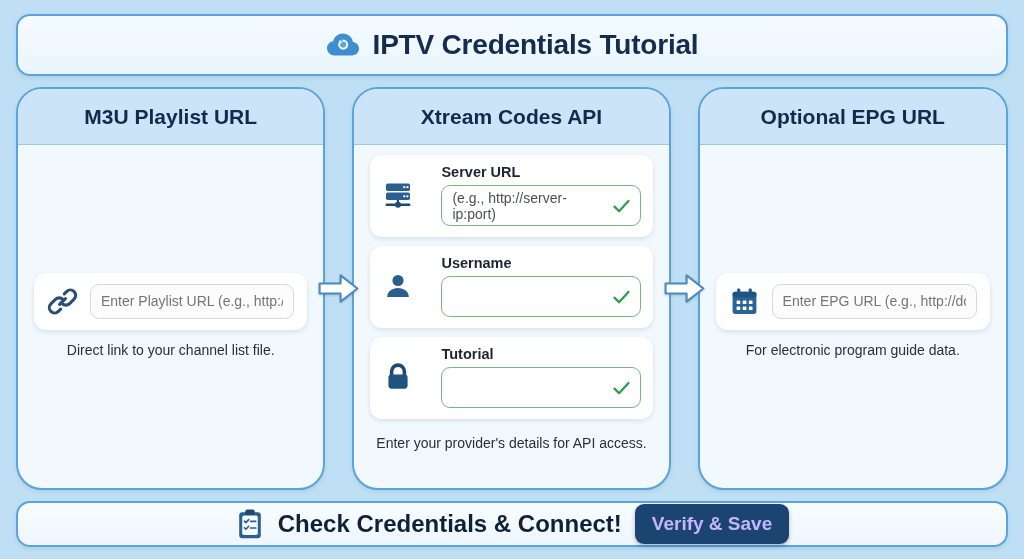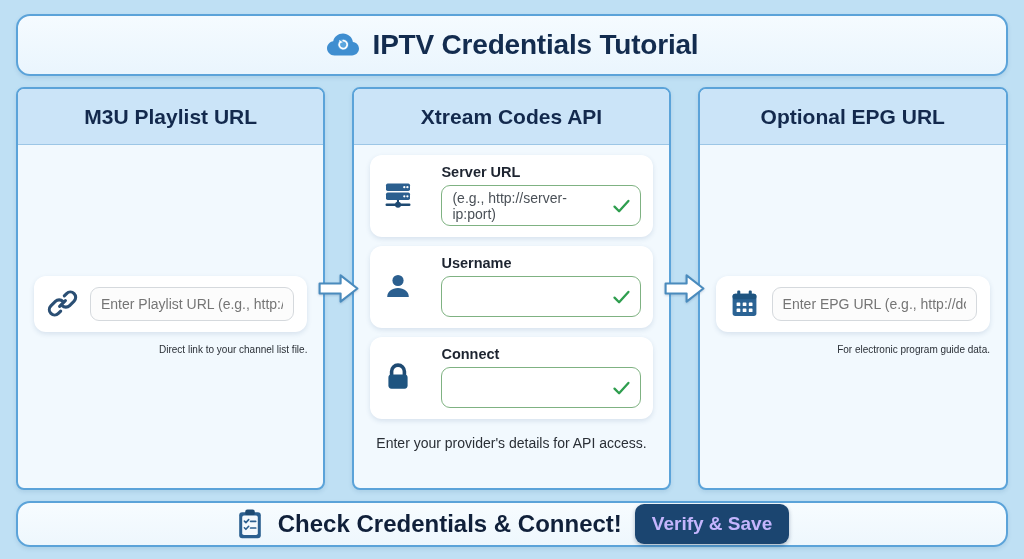--- a/index.html
+++ b/index.html
@@ -54,21 +54,21 @@
     display: flex;
     align-items: stretch;
     gap: 0;
     position: relative;
     min-height: 0;
   }
 
   .panel {
     background: #f2f9fe;
     border: 2px solid #5ba3d9;
-    border-radius: 8px;
+    border-radius: 26px;
     display: flex;
     flex-direction: column;
     overflow: hidden;
     box-shadow: 0 2px 4px rgba(40,90,140,0.13);
     position: relative;
     z-index: 1;
   }
   .panel.col-left  { width: 320px; }
   .panel.col-mid   { width: 329px; }
   .panel.col-right { width: 321px; }
@@ -118,22 +118,22 @@
     flex: 1 1 auto;
     background: #fcfcfc;
     border: 1px solid #d5d9dd;
     border-radius: 9px;
     padding: 7px 10px;
     font-size: 14px;
     line-height: 1.33;
     color: #333840;
   }
   .caption {
-    text-align: right;
-    font-size: 10px;
+    text-align: center;
+    font-size: 14px;
     color: #2a2f36;
   }
 
   
   .panel-body.stack {
     justify-content: flex-start;
     gap: 9px;
   }
   .field-card {
     background: #ffffff;
@@ -332,21 +332,21 @@
         </div>
 
         <div class="field-card">
           <span class="icon">
             <svg width="32" height="32" viewBox="0 0 32 32">
               <path d="M9.6 14.6v-4.1a6.4 6.4 0 0 1 12.8 0v4.1" fill="none" stroke="#1e4a72" stroke-width="3.6"></path>
               <rect x="6.4" y="13.6" width="19.2" height="14.1" rx="3.1" fill="#1e5480"></rect>
             </svg>
           </span>
           <div class="field-main">
-            <span class="field-label">Connect</span>
+            <span class="field-label">Tutorial</span>
             <div class="field-input">
               <span></span>
               <span class="check">
                 <svg width="19" height="16" viewBox="0 0 19 16">
                   <path d="M2.5 8.6l4.6 4.6L16.4 2.9" fill="none" stroke="#2f9e4f" stroke-width="2.3" stroke-linecap="round" stroke-linejoin="round"></path>
                 </svg>
               </span>
             </div>
           </div>
         </div>

